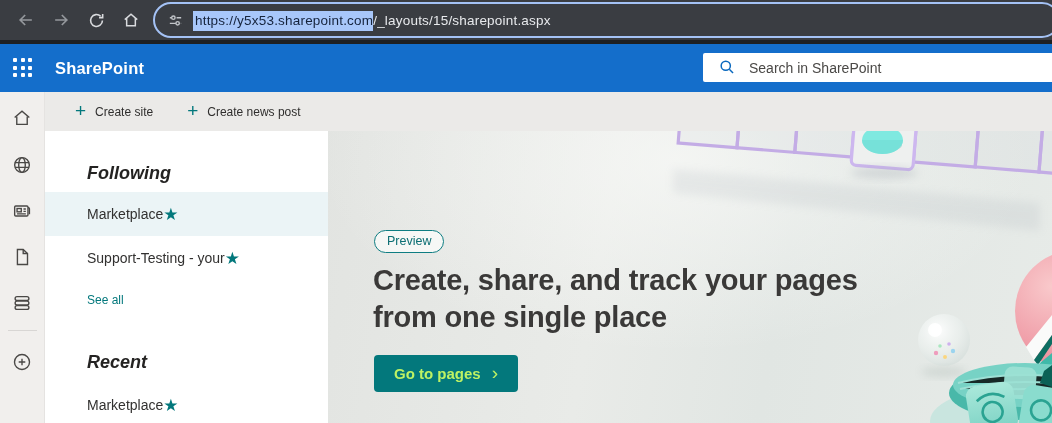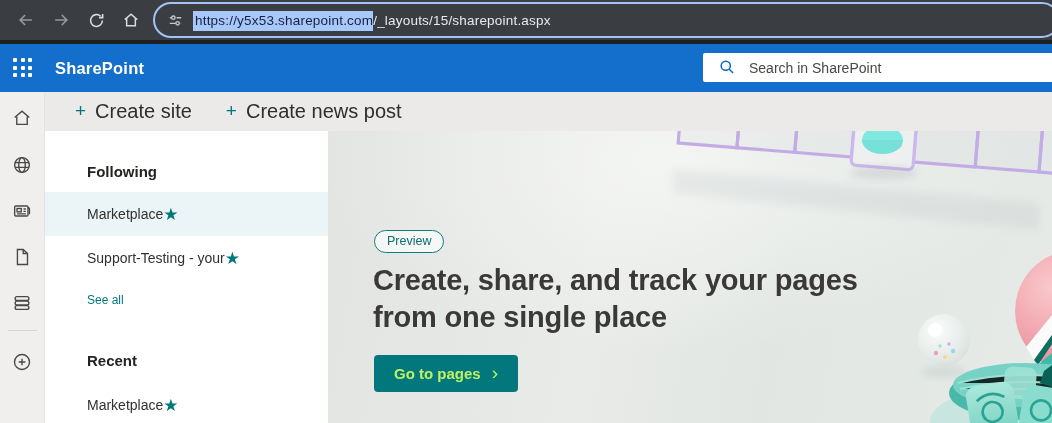--- a/index.html
+++ b/index.html
@@ -39,25 +39,25 @@
   .rail { position:absolute; left:0; top:92px; width:45px; height:331px; background:#f1efed;
           border-right:1px solid #e5e3e1; }
   .rail-icon { position:absolute; left:11px; width:22px; height:22px; }
   .rail-divider { position:absolute; left:8px; top:238px; width:29px; height:1px; background:#d8d6d4; }
 
   
   .band { position:absolute; left:45px; top:92px; width:1007px; height:39px; background:#ebeae8;
           display:flex; align-items:center; padding-left:30px; gap:34px; }
   .band-btn { display:flex; align-items:center; gap:9px; cursor:pointer; }
   .band-btn .plus { color:#03787c; font-size:19px; font-weight:400; line-height:1; margin-top:-2px; }
-  .band-btn .lbl { font-size:20px; color:#2f2e2d; }
+  .band-btn .lbl { font-size:12px; color:#2f2e2d; }
 
   
   .panel { position:absolute; left:45px; top:131px; width:283px; height:292px; background:#fff; }
-  .panel-h { position:absolute; left:42px; font-size:15px; font-weight:700; color:#242322; }
+  .panel-h { position:absolute; left:42px; font-size:18px; font-weight:700; color:#242322;font-style:italic; }
   .nav-row { position:absolute; left:0; width:283px; height:44px; display:flex; align-items:center;
              justify-content:flex-start; padding:0 27px 0 42px; cursor:pointer; }
   .nav-row.selected { background:#ebf4f6; }
   .nav-row .lbl { font-size:14px; color:#323130; }
   .nav-row .star { color:#03787c; font-size:17px; line-height:1; }
   .see-all { position:absolute; left:42px; top:293px; font-size:12px; color:#03787c; cursor:pointer; }
 
   
   .hero { position:absolute; left:328px; top:131px; width:724px; height:292px; overflow:hidden;
           background:

